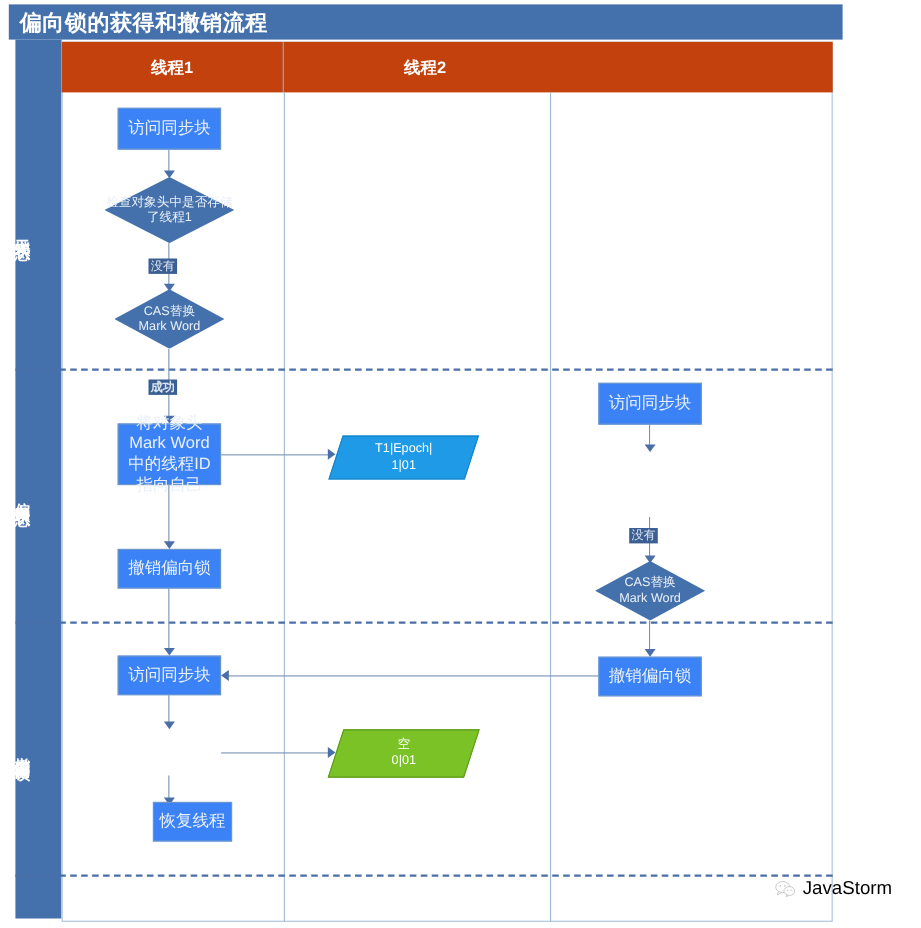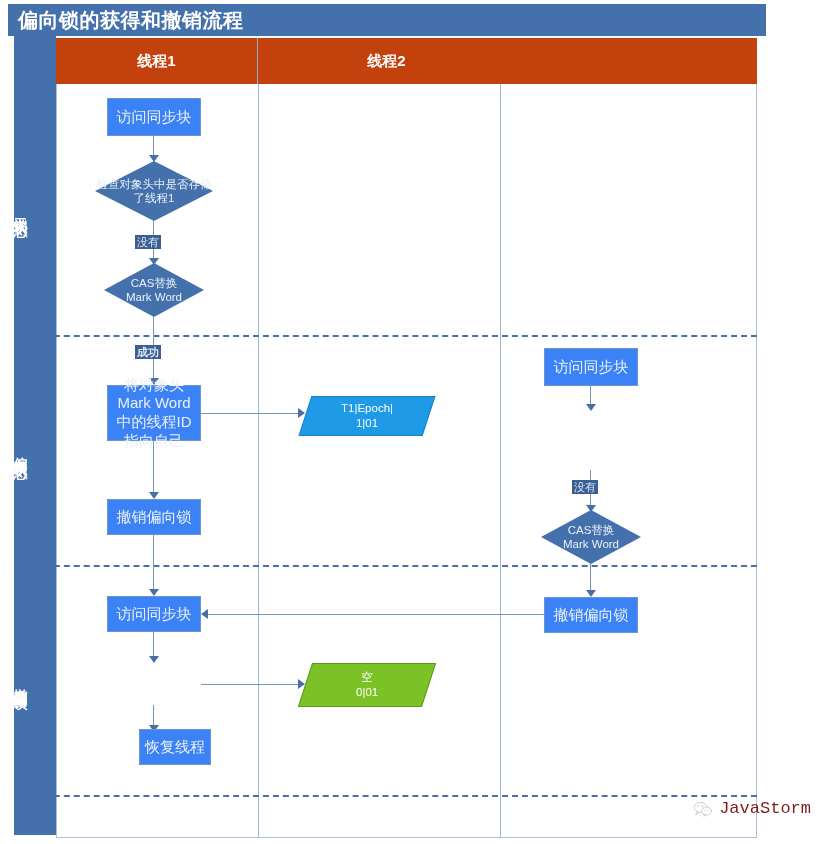--- a/index.html
+++ b/index.html
@@ -208,23 +208,22 @@
   }
 
   
   .watermark {
     position: absolute;
     right: 26px;
     bottom: 26px;
     display: flex;
     align-items: center;
     gap: 6px;
-    color: #7f1d1d;
+    color: #000000;
     font-size: 17px;
-    font-family: Liberation Mono, monospace;
   }
   .wm-icon { width: 20px; height: 16px; opacity: 0.55; }
 </style>
 </head>
 <body>
 
 <div id="root">
 
   <div class="title-bar">偏向锁的获得和撤销流程</div>
 

